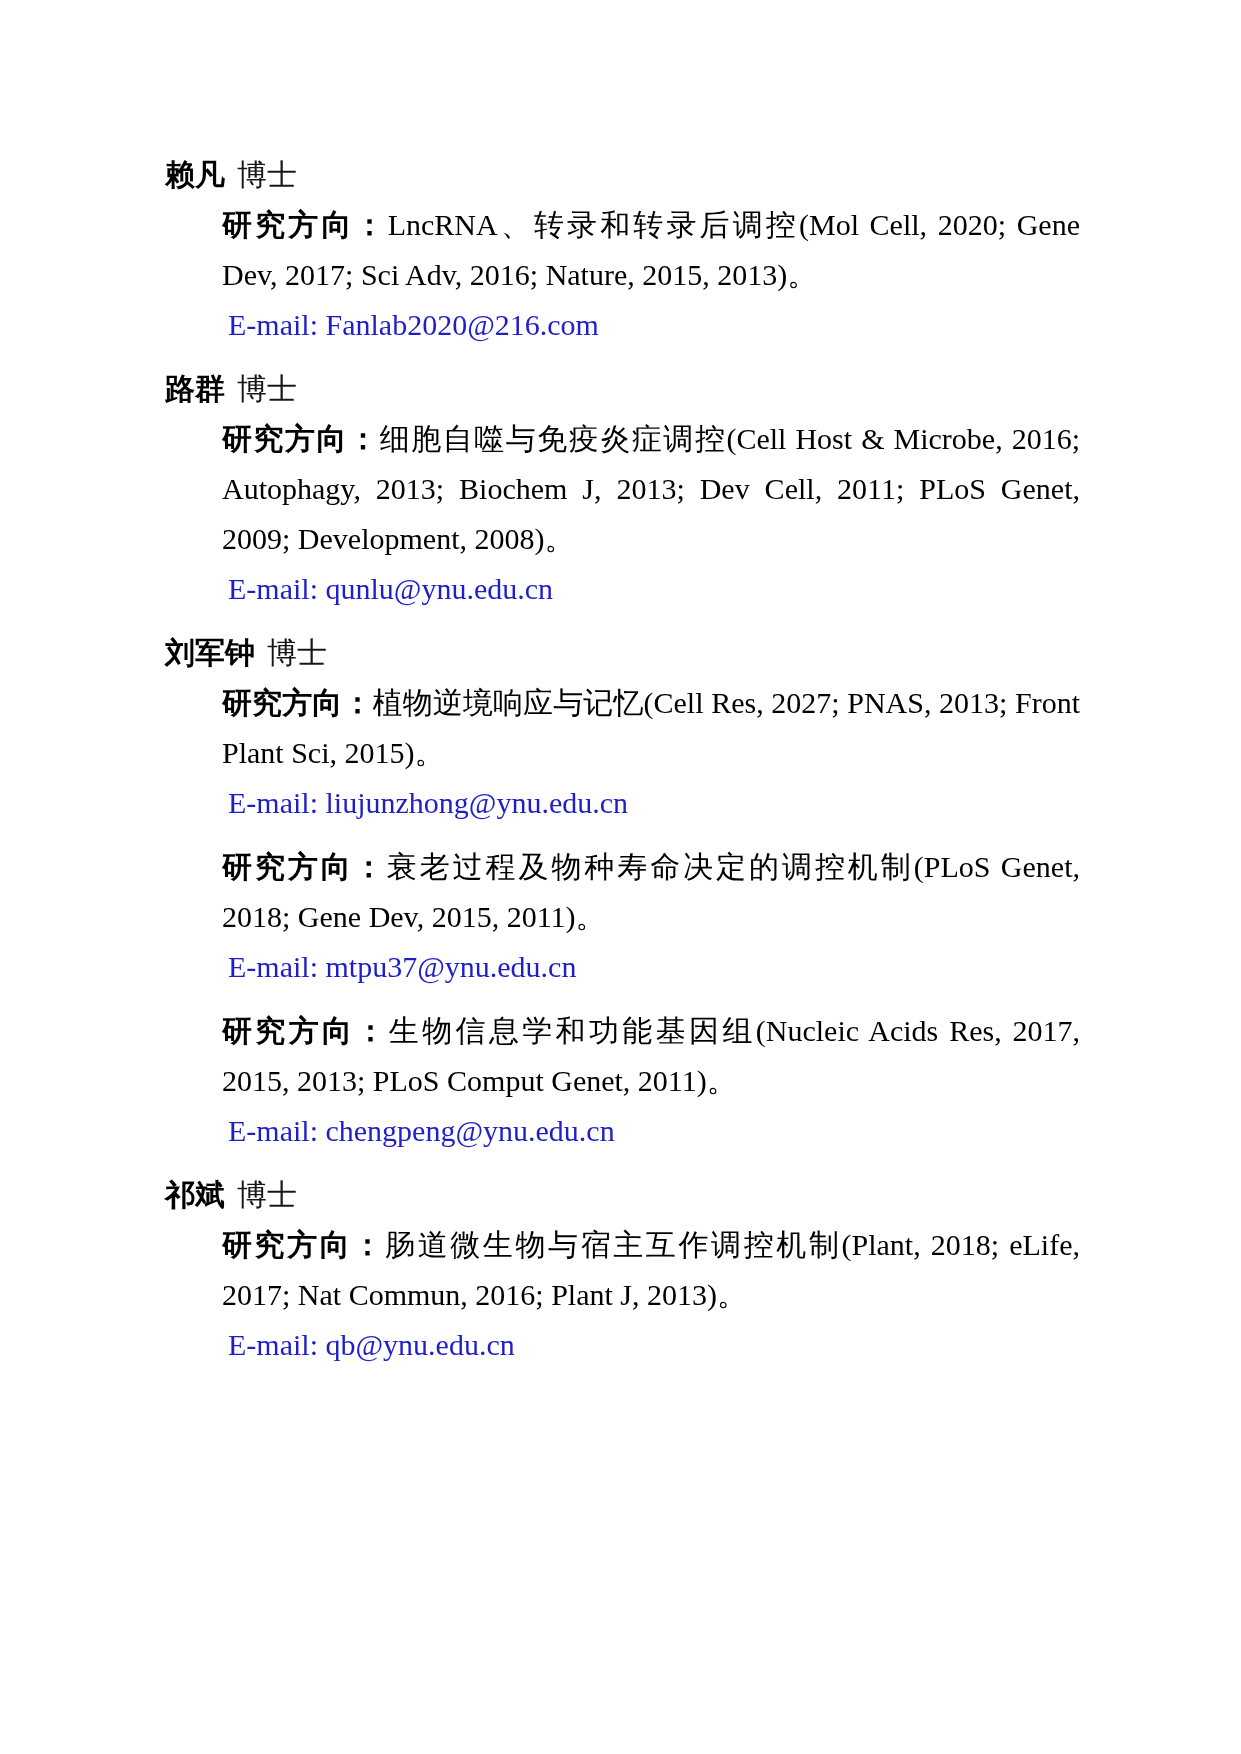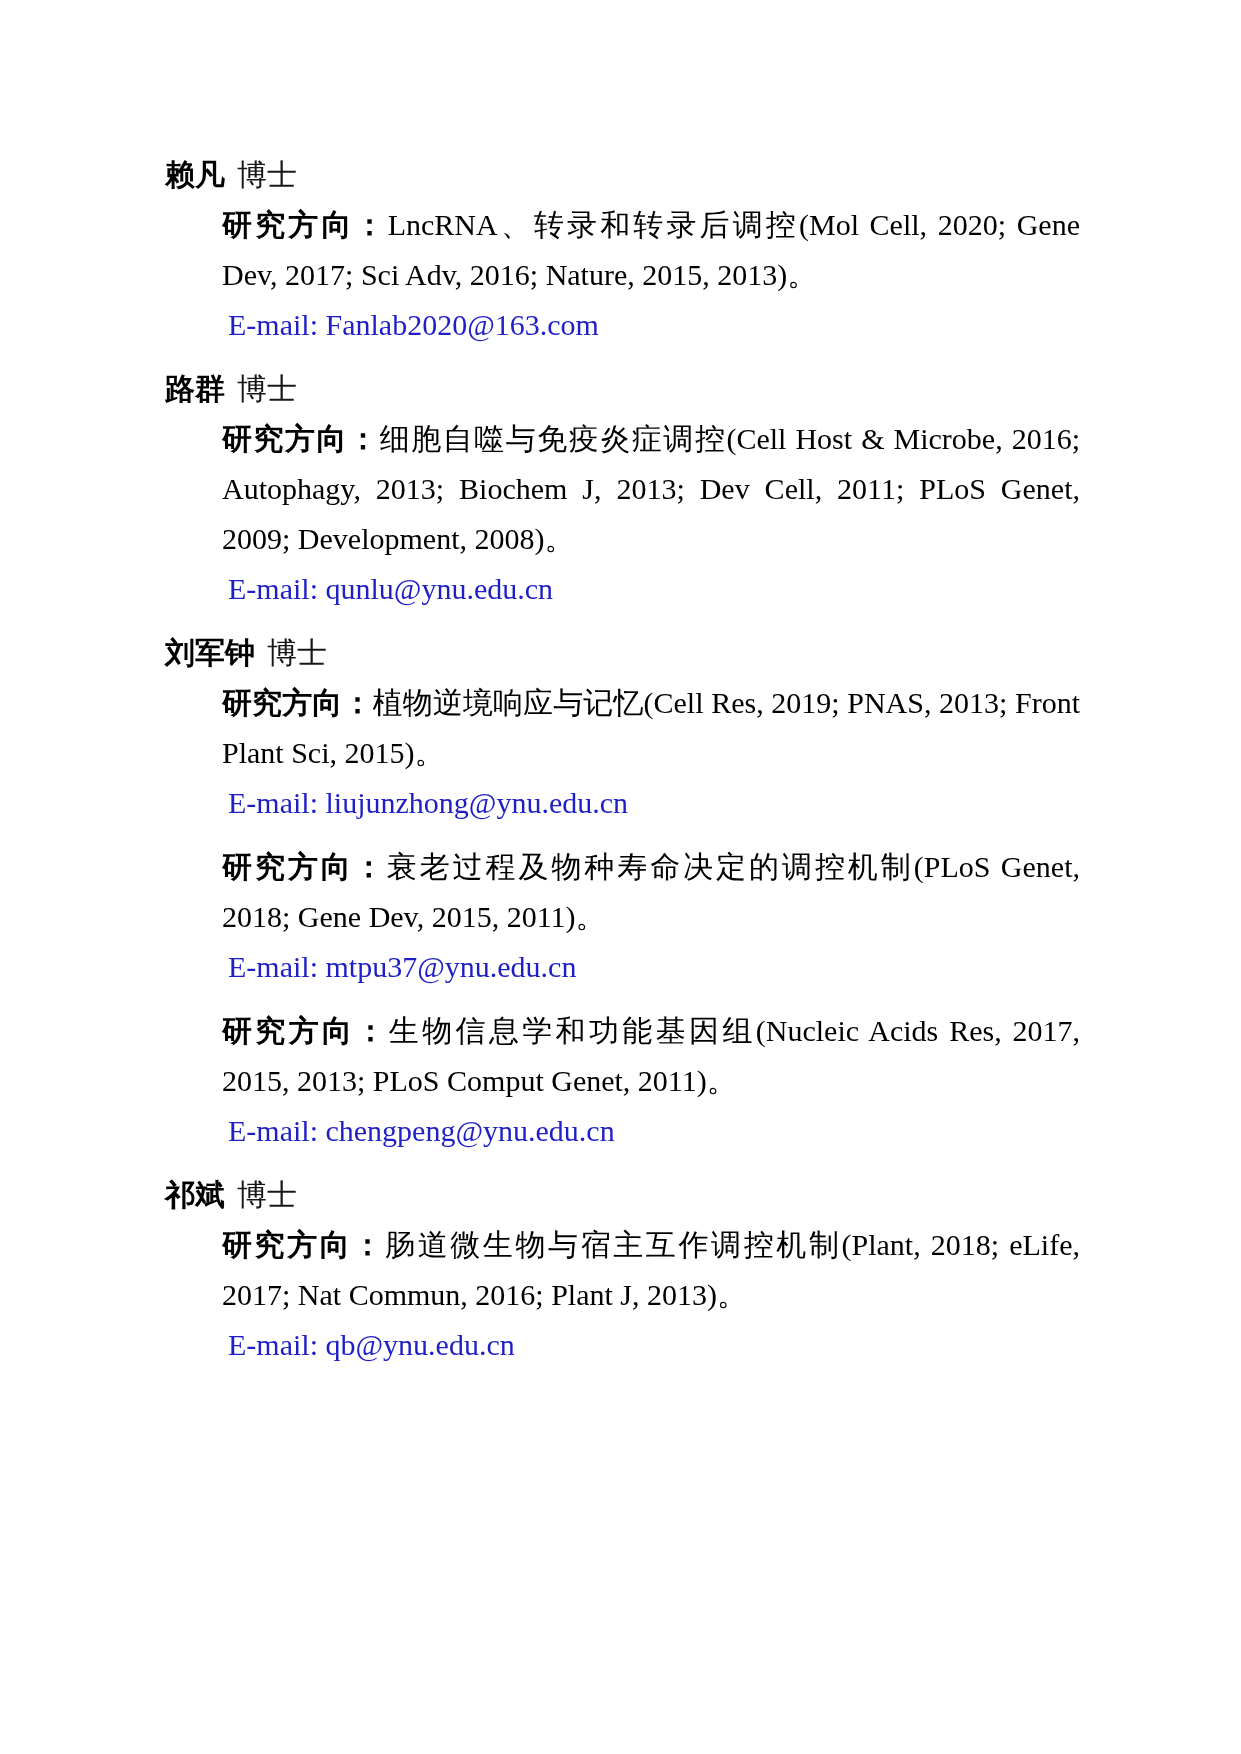--- a/index.html
+++ b/index.html
@@ -49,42 +49,42 @@
 <div class="page">
   <div>
   <section class="member">
     <h2 class="member-name-line">
       <span class="member-name">赖凡</span><span class="member-title">博士</span>
     </h2>
     <p class="research">
       <span class="research-label">研究方向：</span><span class="research-text"><span>LncRNA、转录和转录后调控(</span><b>Mol Cell</b><span>, 2020; </span><b>Gene Dev</b><span>, 2017; </span><b>Sci Adv</b><span>, 2016; </span><b>Nature</b><span>, 2015, 2013)。</span></span>
     </p>
     <p class="email-line">
-      <span>E-mail: </span><a class="email-link">Fanlab2020@163.com</a>
+      <span>E-mail: </span><a class="email-link">Fanlab2020@216.com</a>
     </p>
   </section>
 
   <section class="member">
     <h2 class="member-name-line">
       <span class="member-name">路群</span><span class="member-title">博士</span>
     </h2>
     <p class="research">
       <span class="research-label">研究方向：</span><span class="research-text"><span>细胞自噬与免疫炎症调控(</span><b>Cell Host &amp; Microbe</b><span>, 2016; </span><b>Autophagy</b><span>, 2013; </span><b>Biochem J</b><span>, 2013; </span><b>Dev Cell</b><span>, 2011; </span><b>PLoS Genet</b><span>, 2009; </span><b>Development</b><span>, 2008)。</span></span>
     </p>
     <p class="email-line">
       <span>E-mail: </span><a class="email-link">qunlu@ynu.edu.cn</a>
     </p>
   </section>
 
   <section class="member">
     <h2 class="member-name-line">
       <span class="member-name">刘军钟</span><span class="member-title">博士</span>
     </h2>
     <p class="research">
-      <span class="research-label">研究方向：</span><span class="research-text"><span>植物逆境响应与记忆(</span><b>Cell Res</b><span>, 2019; </span><b>PNAS</b><span>, 2013; </span><b>Front Plant Sci</b><span>, 2015)。</span></span>
+      <span class="research-label">研究方向：</span><span class="research-text"><span>植物逆境响应与记忆(</span><b>Cell Res</b><span>, 2027; </span><b>PNAS</b><span>, 2013; </span><b>Front Plant Sci</b><span>, 2015)。</span></span>
     </p>
     <p class="email-line">
       <span>E-mail: </span><a class="email-link">liujunzhong@ynu.edu.cn</a>
     </p>
   </section>
 
   <section class="member">
     <p class="research">
       <span class="research-label">研究方向：</span><span class="research-text"><span>衰老过程及物种寿命决定的调控机制(</span><b>PLoS Genet</b><span>, 2018; </span><b>Gene Dev</b><span>, 2015, 2011)。</span></span>
     </p>

